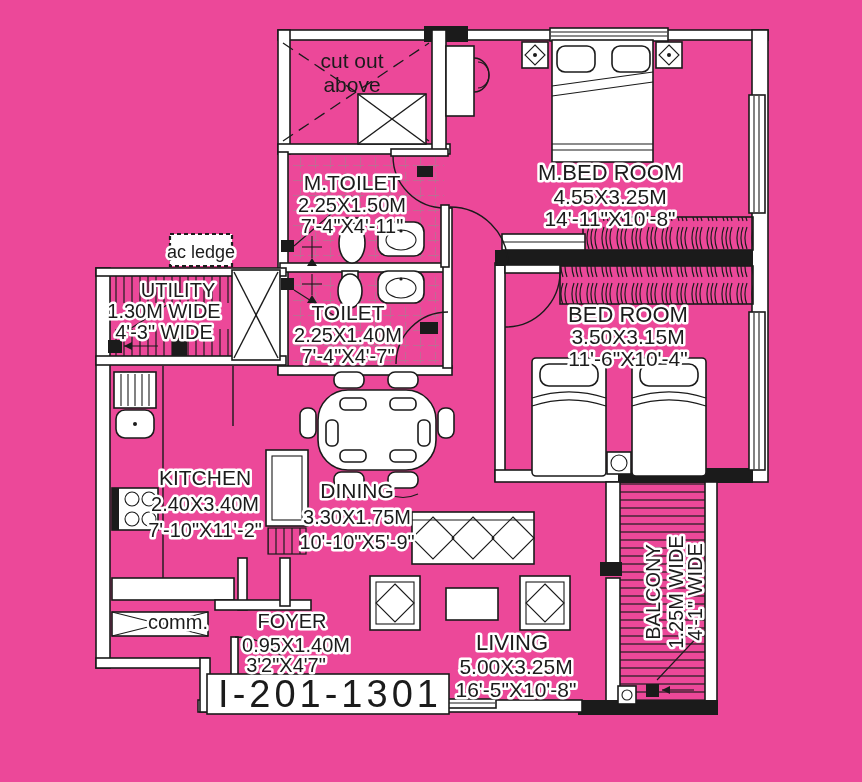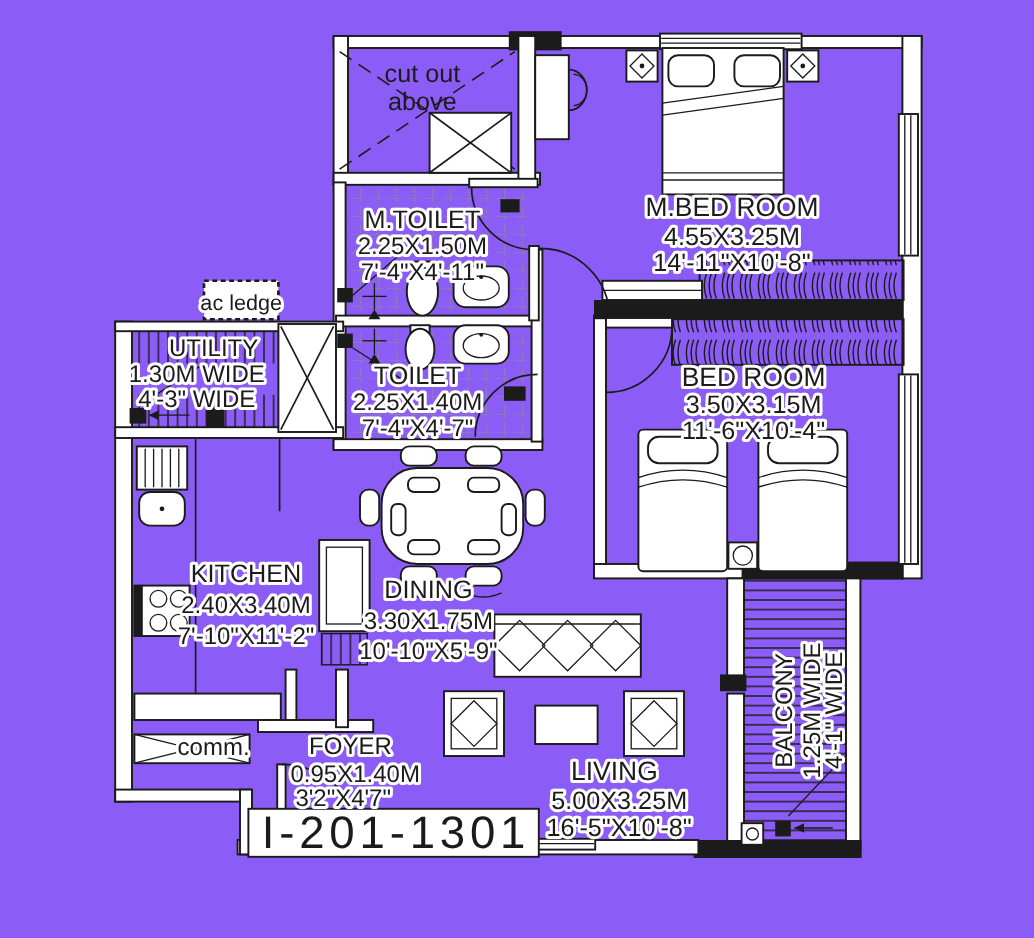--- a/index.html
+++ b/index.html
@@ -1,16 +1,16 @@
 <!DOCTYPE html>
 <html><head>
 <meta charset="utf-8">
 <style>
   html,body{margin:0;padding:0;background:#ffffff;}
-  .stage{width:862px;height:782px;background:#8b5cf6;position:relative;overflow:hidden;}
+  .stage{width:862px;height:782px;background:#ec4899;position:relative;overflow:hidden;}
   svg{display:block;}
   .lbl{font-family:"Liberation Sans",sans-serif;fill:#1b1b1b;}
   .s22{font-size:22px;}
   .s21{font-size:21px;}
   .s20{font-size:20px;}
   .s18{font-size:18px;}
   .unitnum{font-size:38px;letter-spacing:4px;}
   .halo{paint-order:stroke;stroke:#ffffff;stroke-width:5px;stroke-linejoin:round;}
   .w{fill:#ffffff;stroke:#1b1b1b;stroke-width:1.6;}
   .b{fill:#1b1b1b;stroke:none;}

